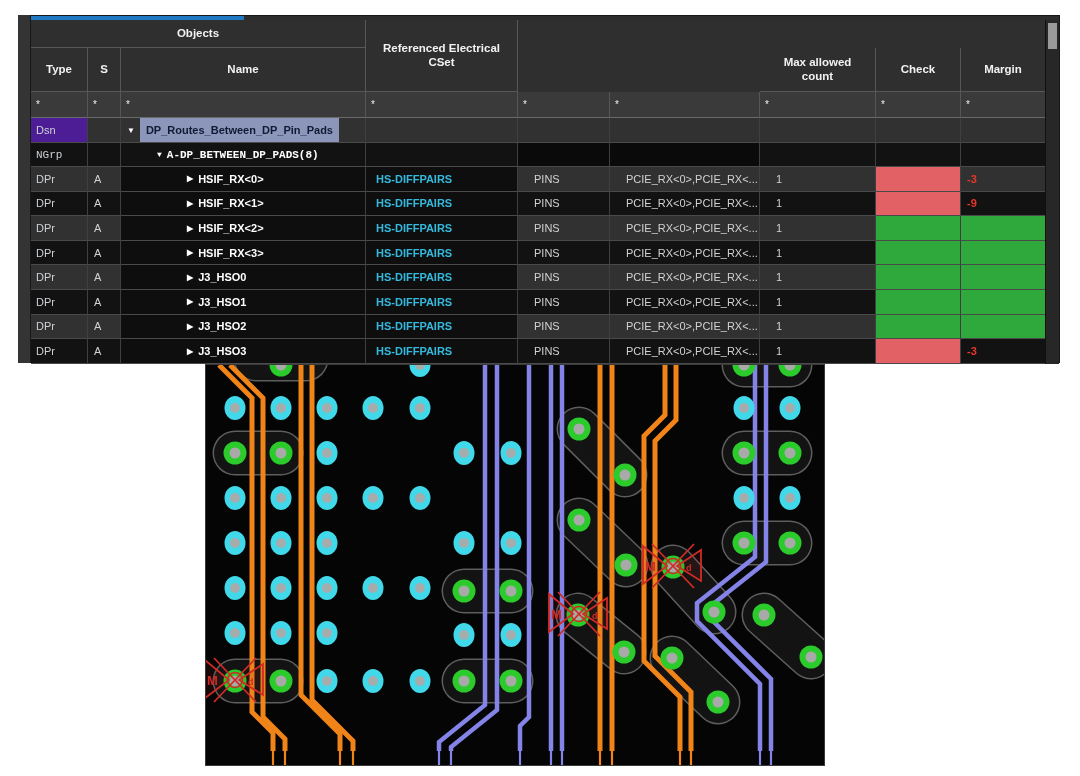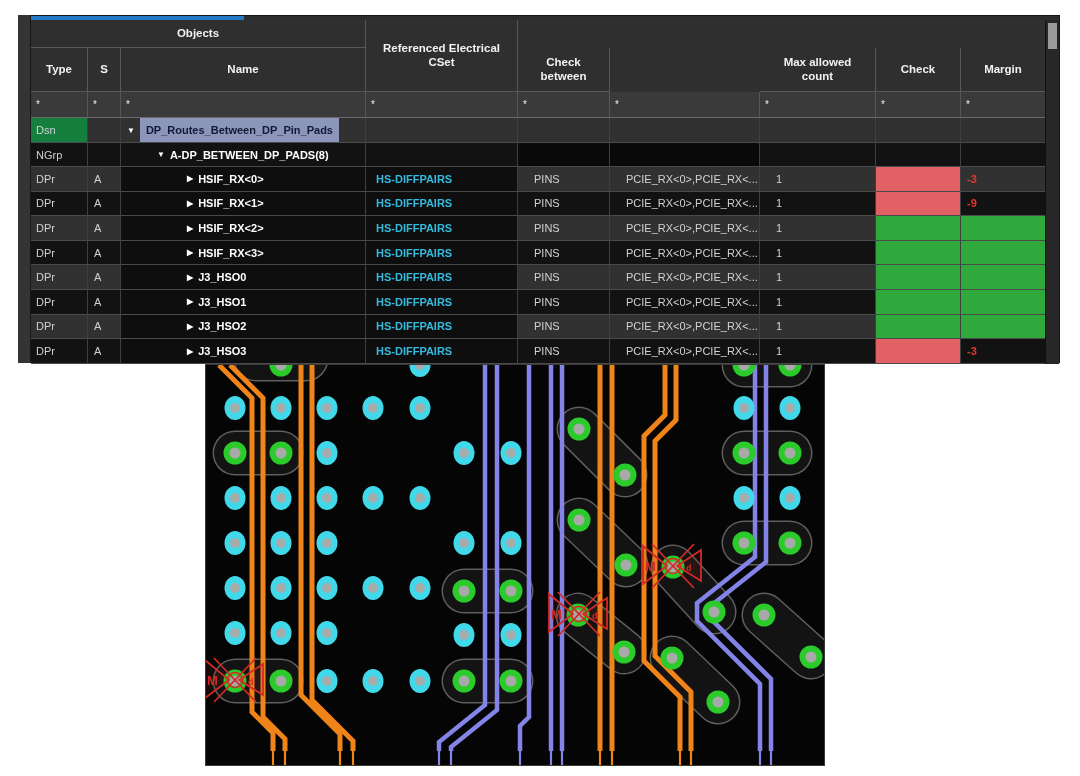--- a/index.html
+++ b/index.html
@@ -53,53 +53,52 @@
   <div class="cm">
     <div class="tabstrip"></div>
 
     <div class="thead">
       <div class="hcell" style="left:335px;top:0;width:152px;height:72px;padding:0 8px;">Referenced Electrical CSet</div>
       <div class="hcell" style="left:0;top:0;width:335px;height:28px;">Objects</div>
 
       <div class="hcell" style="left:0;top:28px;width:57px;height:44px;">Type</div>
       <div class="hcell" style="left:57px;top:28px;width:33px;height:44px;">S</div>
       <div class="hcell" style="left:90px;top:28px;width:245px;height:44px;">Name</div>
-      <div class="hcell" style="left:487px;top:28px;width:92px;height:44px;padding:0 12px;">Check between</div>
       <div class="hcell" style="left:729px;top:28px;width:116px;height:44px;padding:0 14px;">Max allowed count</div>
       <div class="hcell" style="left:845px;top:28px;width:85px;height:44px;">Check</div>
       <div class="hcell" style="left:930px;top:28px;width:85px;height:44px;">Margin</div>
     </div>
 
     <div class="tbody" id="tbody">
         <div class="row filter-row" style="height: 26px;">
           <div class="cell" style="width: 57px; height: 26px;">*</div>
           <div class="cell" style="width: 33px; height: 26px;">*</div>
           <div class="cell" style="width: 245px; height: 26px;">*</div>
           <div class="cell" style="width: 152px; height: 26px;">*</div>
           <div class="cell" style="width: 92px; height: 26px;">*</div>
           <div class="cell" style="width: 150px; height: 26px;">*</div>
           <div class="cell" style="width: 116px; height: 26px;">*</div>
           <div class="cell" style="width: 85px; height: 26px;">*</div>
           <div class="cell" style="width: 85px; height: 26px;">*</div>
         </div>
         <div class="row" style="height: 25px;">
-          <div class="cell hatch typ" style="width: 57px; height: 25px; background: #15803d;">Dsn</div>
+          <div class="cell hatch typ" style="width: 57px; height: 25px; background: #4c1d95;">Dsn</div>
           <div class="cell hatch scol" style="width: 33px; height: 25px; background: rgb(49, 49, 49);"></div>
           <div class="cell hatch namec" style="width: 245px; height: 25px; background: rgb(49, 49, 49); padding-left: 6px;">
             <span class="arrow">▼</span>
             <span class="sel">DP_Routes_Between_DP_Pin_Pads</span>
           </div>
           <div class="cell hatch cset" style="width: 152px; height: 25px; background: rgb(49, 49, 49);"></div>
           <div class="cell hatch pln" style="width: 92px; height: 25px; background: rgb(49, 49, 49);"></div>
           <div class="cell hatch pln" style="width: 150px; height: 25px; background: rgb(49, 49, 49);"></div>
           <div class="cell hatch pln" style="width: 116px; height: 25px; background: rgb(49, 49, 49);"></div>
           <div class="cell hatch" style="width: 85px; height: 25px; background: rgb(49, 49, 49);"></div>
           <div class="cell hatch" style="width: 85px; height: 25px; background: rgb(49, 49, 49);"></div>
         </div>
-        <div class="row" style="height: 24px;">
+        <div class="row" style="height: 24px; font-family: Liberation Mono, monospace;">
           <div class="cell hatch typ" style="width: 57px; height: 24px; background: rgb(18, 18, 18);">NGrp</div>
           <div class="cell hatch scol" style="width: 33px; height: 24px; background: rgb(18, 18, 18);"></div>
           <div class="cell hatch namec" style="width: 245px; height: 24px; background: rgb(18, 18, 18); padding-left: 36px;">
             <span class="arrow">▼</span>
             <span>A-DP_BETWEEN_DP_PADS(8)</span>
           </div>
           <div class="cell hatch cset" style="width: 152px; height: 24px; background: rgb(18, 18, 18);"></div>
           <div class="cell hatch pln" style="width: 92px; height: 24px; background: rgb(10, 10, 10);"></div>
           <div class="cell hatch pln" style="width: 150px; height: 24px; background: rgb(10, 10, 10);"></div>
           <div class="cell hatch pln" style="width: 116px; height: 24px; background: rgb(18, 18, 18);"></div>

